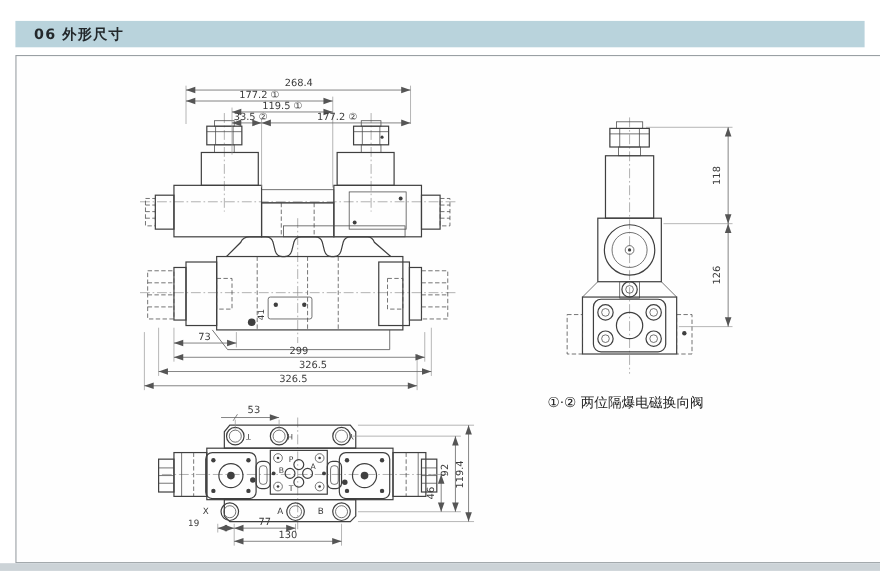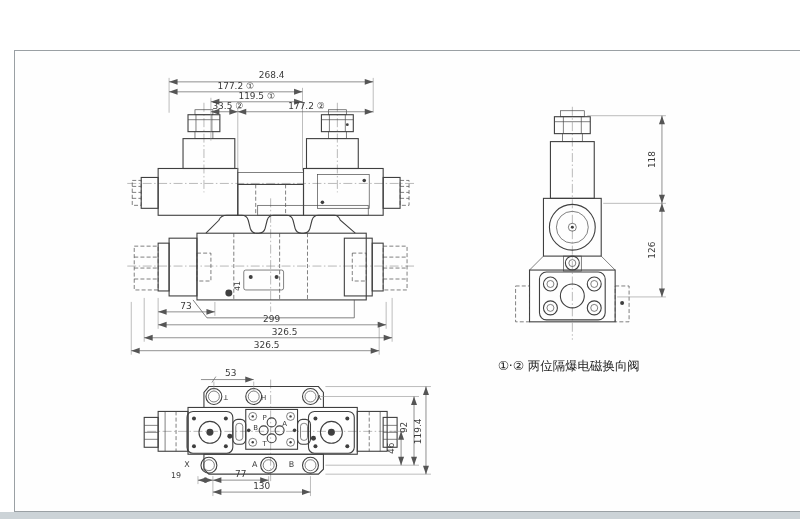--- a/index.html
+++ b/index.html
@@ -23,20 +23,23 @@
   .dt8{font-size:8px;fill:#3a3a3a;}
   .pt{font-size:7px;fill:#3a3a3a;}
   .pt8{font-size:8px;fill:#3a3a3a;}
   .cap{font-size:12.5px;fill:#222;}
 </style>
 </head>
 <body>
 
 <div class="page">
 
+  <div class="header-band">
+    <span class="title">06 外形尺寸</span>
+  </div>
 
   <div class="sheet">
     <svg width="770" height="460" viewBox="0 0 772 462">
       <defs>
         <marker id="ae" markerUnits="userSpaceOnUse" markerWidth="12" markerHeight="8" refX="10.5" refY="4" orient="auto">
           <path d="M2,1 L10.5,4 L2,7 Z" fill="#555"></path>
         </marker>
         <marker id="as" markerUnits="userSpaceOnUse" markerWidth="12" markerHeight="8" refX="1.5" refY="4" orient="auto">
           <path d="M10,1 L1.5,4 L10,7 Z" fill="#555"></path>
         </marker>

